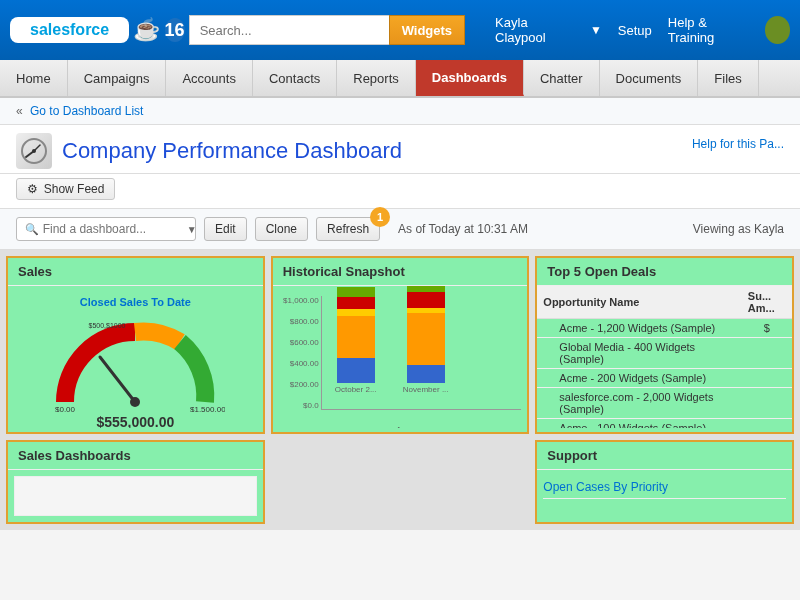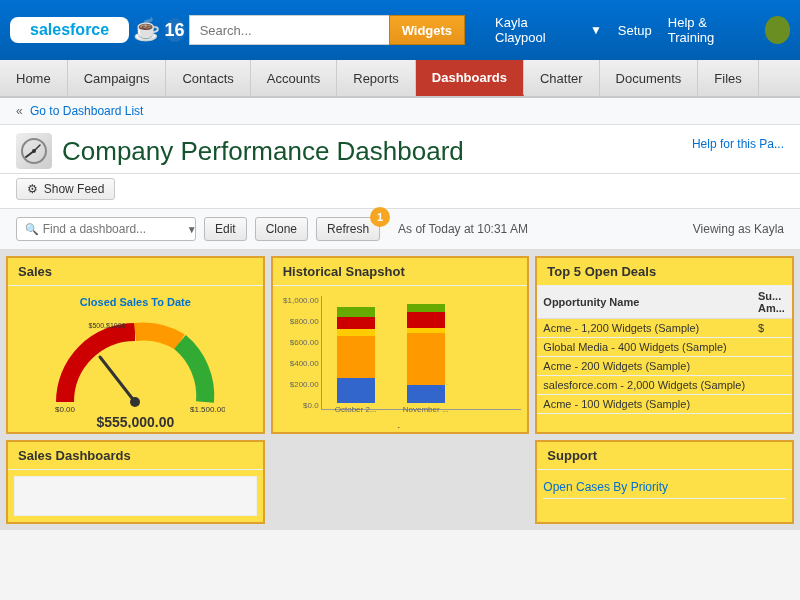--- a/index.html
+++ b/index.html
@@ -142,22 +142,22 @@
       width: 36px;
       height: 36px;
       background: linear-gradient(135deg, #eee, #ccc);
       border-radius: 4px;
       display: flex;
       align-items: center;
       justify-content: center;
       font-size: 18px;
     }
     .page-title {
-      font-size: 26px;
-      color: #14532d;
+      font-size: 22px;
+      color: #1d4ed8;
       font-weight: normal;
     }
     .help-link {
       color: #0070d2;
       font-size: 12px;
       text-decoration: none;
       padding-top: 4px;
     }
 
     
@@ -240,21 +240,21 @@
       font-size: 12px;
       color: #555;
       margin-left: 10px;
     }
     .viewing-as {
       margin-left: auto;
       font-size: 12px;
       color: #555;
     }
     .dashboard-panel {
-      background: #fde047;
+      background: #86efac;
       border: 2px solid #e0a030;
       margin: 4px;
       overflow: hidden;
     }
     .panel-title {
       font-size: 13px;
       font-weight: bold;
       color: #333;
       padding: 6px 10px;
       border-bottom: 1px solid #eee;
@@ -292,21 +292,21 @@
     }
     .deals-table th {
       background: #f0f0f0;
       padding: 4px 6px;
       text-align: left;
       border-bottom: 1px solid #ddd;
       font-size: 11px;
       color: #333;
     }
     .deals-table td {
-      padding: 3px 6px;
+      padding: 3px 22px;
       border-bottom: 1px solid #eee;
       color: #333;
     }
     .support-body {
       padding: 6px;
     }
     .support-link {
       color: #0070d2;
       font-size: 12px;
       text-decoration: none;
@@ -337,22 +337,22 @@
     <span style="color:white;font-size:12px;">▼</span>
     <a href="#">Setup</a>
     <a href="#">Help &amp; Training</a>
     <div class="user-avatar"></div>
   </div>
 </div>
 
 <div class="nav-bar">
   <a class="nav-item">Home</a>
   <a class="nav-item">Campaigns</a>
+  <a class="nav-item">Accounts</a>
   <a class="nav-item">Contacts</a>
-  <a class="nav-item">Accounts</a>
   <a class="nav-item">Reports</a>
   <a class="nav-item active">Dashboards</a>
   <a class="nav-item">Chatter</a>
   <a class="nav-item">Documents</a>
   <a class="nav-item">Files</a>
 
 </div>
 
 <div class="sub-nav">
   <span class="chevron">«</span>
@@ -433,21 +433,21 @@
           <span>$800.00</span>
           <span>$600.00</span>
           <span>$400.00</span>
           <span>$200.00</span>
           <span>$0.0</span>
         </div>
 
         <div style="position:absolute;left:0;top:0;bottom:16px;width:1px;background:#999;"></div>
         <div style="position:absolute;left:0;right:0;bottom:16px;height:1px;background:#999;"></div>
 
-        <div style="display:flex;gap:20px;align-items:flex-start;padding:0 10px;width:100%;position:relative;bottom:12px;">
+        <div style="display:flex;gap:20px;align-items:flex-start;padding:0 10px;width:100%;position:relative;bottom:32px;">
 
           <div style="display:flex;flex-direction:column;align-items:center;">
             <div style="width:38px;display:flex;flex-direction:column-reverse;height:100px;">
               <div style="background:#3366cc;height:25px;"></div>
               <div style="background:#ff9900;height:42px;"></div>
               <div style="background:#ffcc00;height:7px;"></div>
               <div style="background:#cc0000;height:12px;"></div>
               <div style="background:#66aa00;height:10px;"></div>
             </div>
             <div style="font-size:8px;color:#666;margin-top:2px;text-align:center;width:50px;">October 2...</div>

